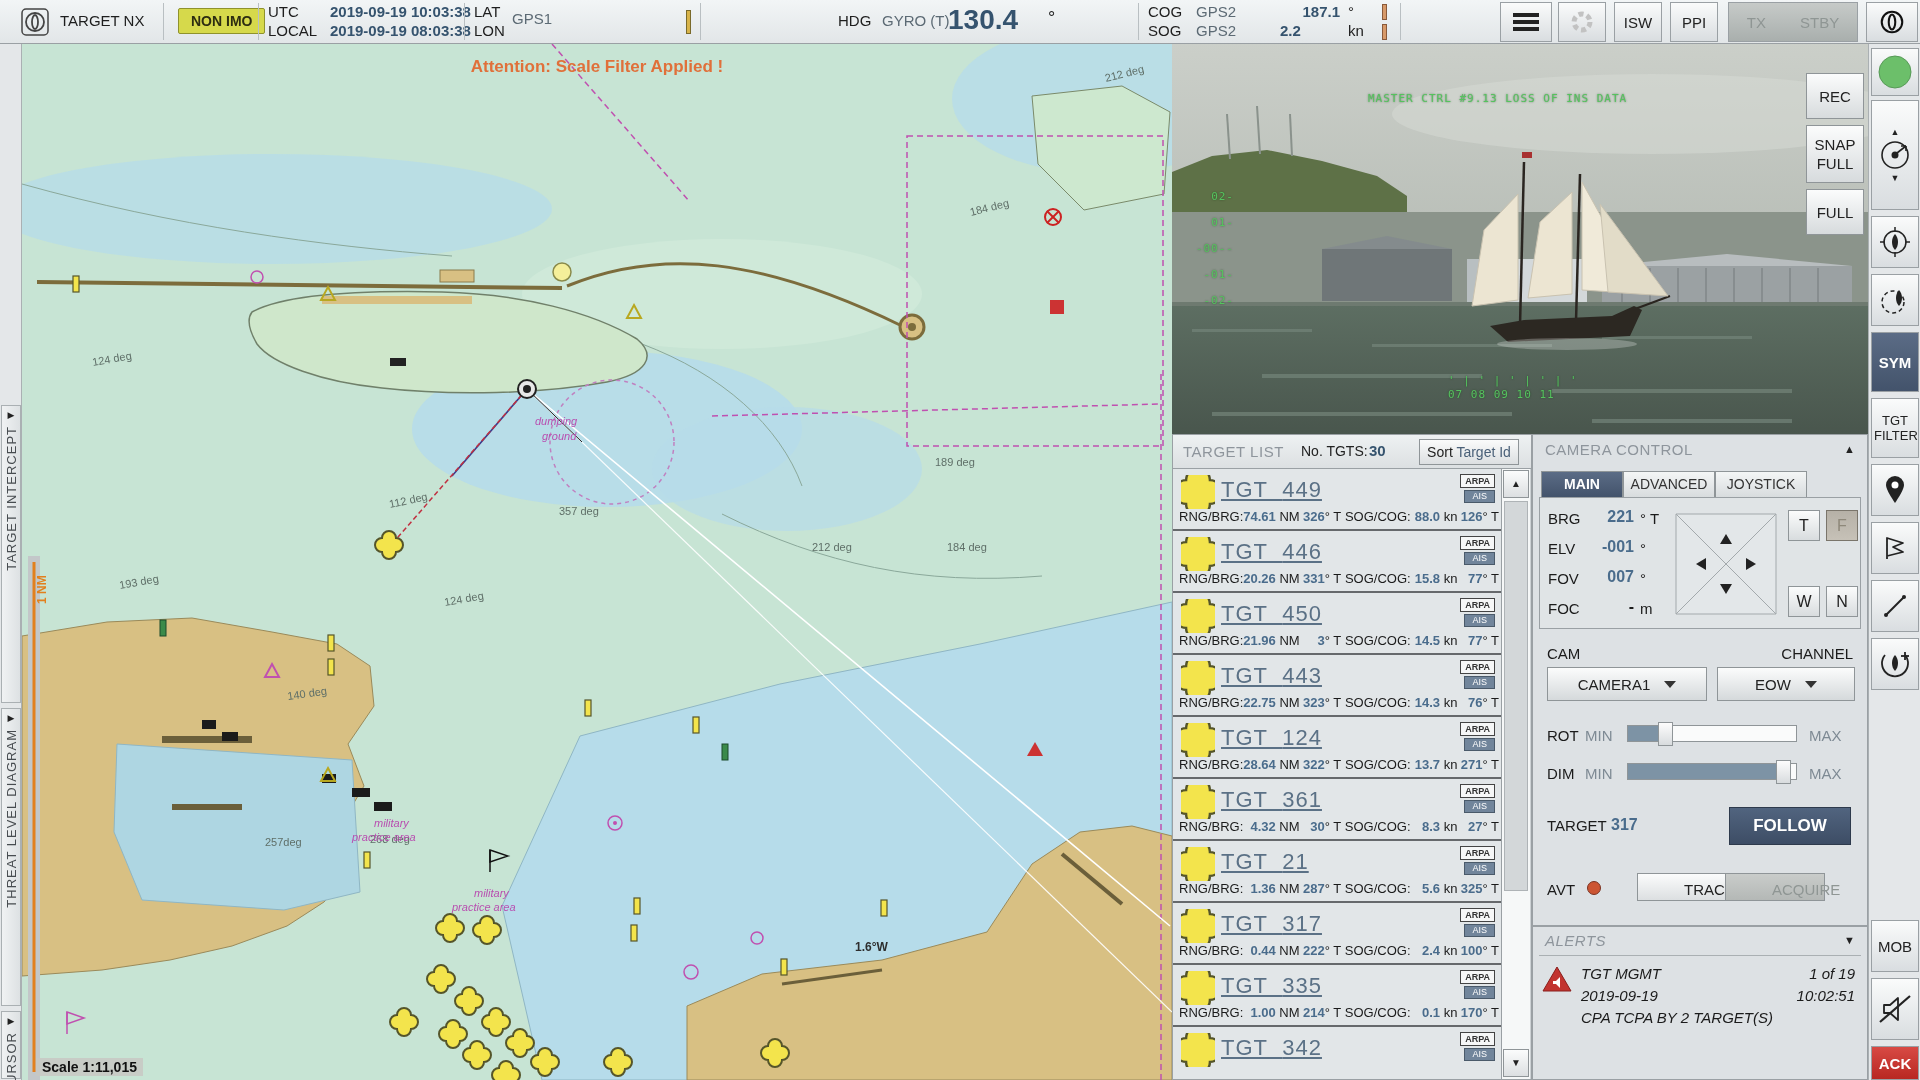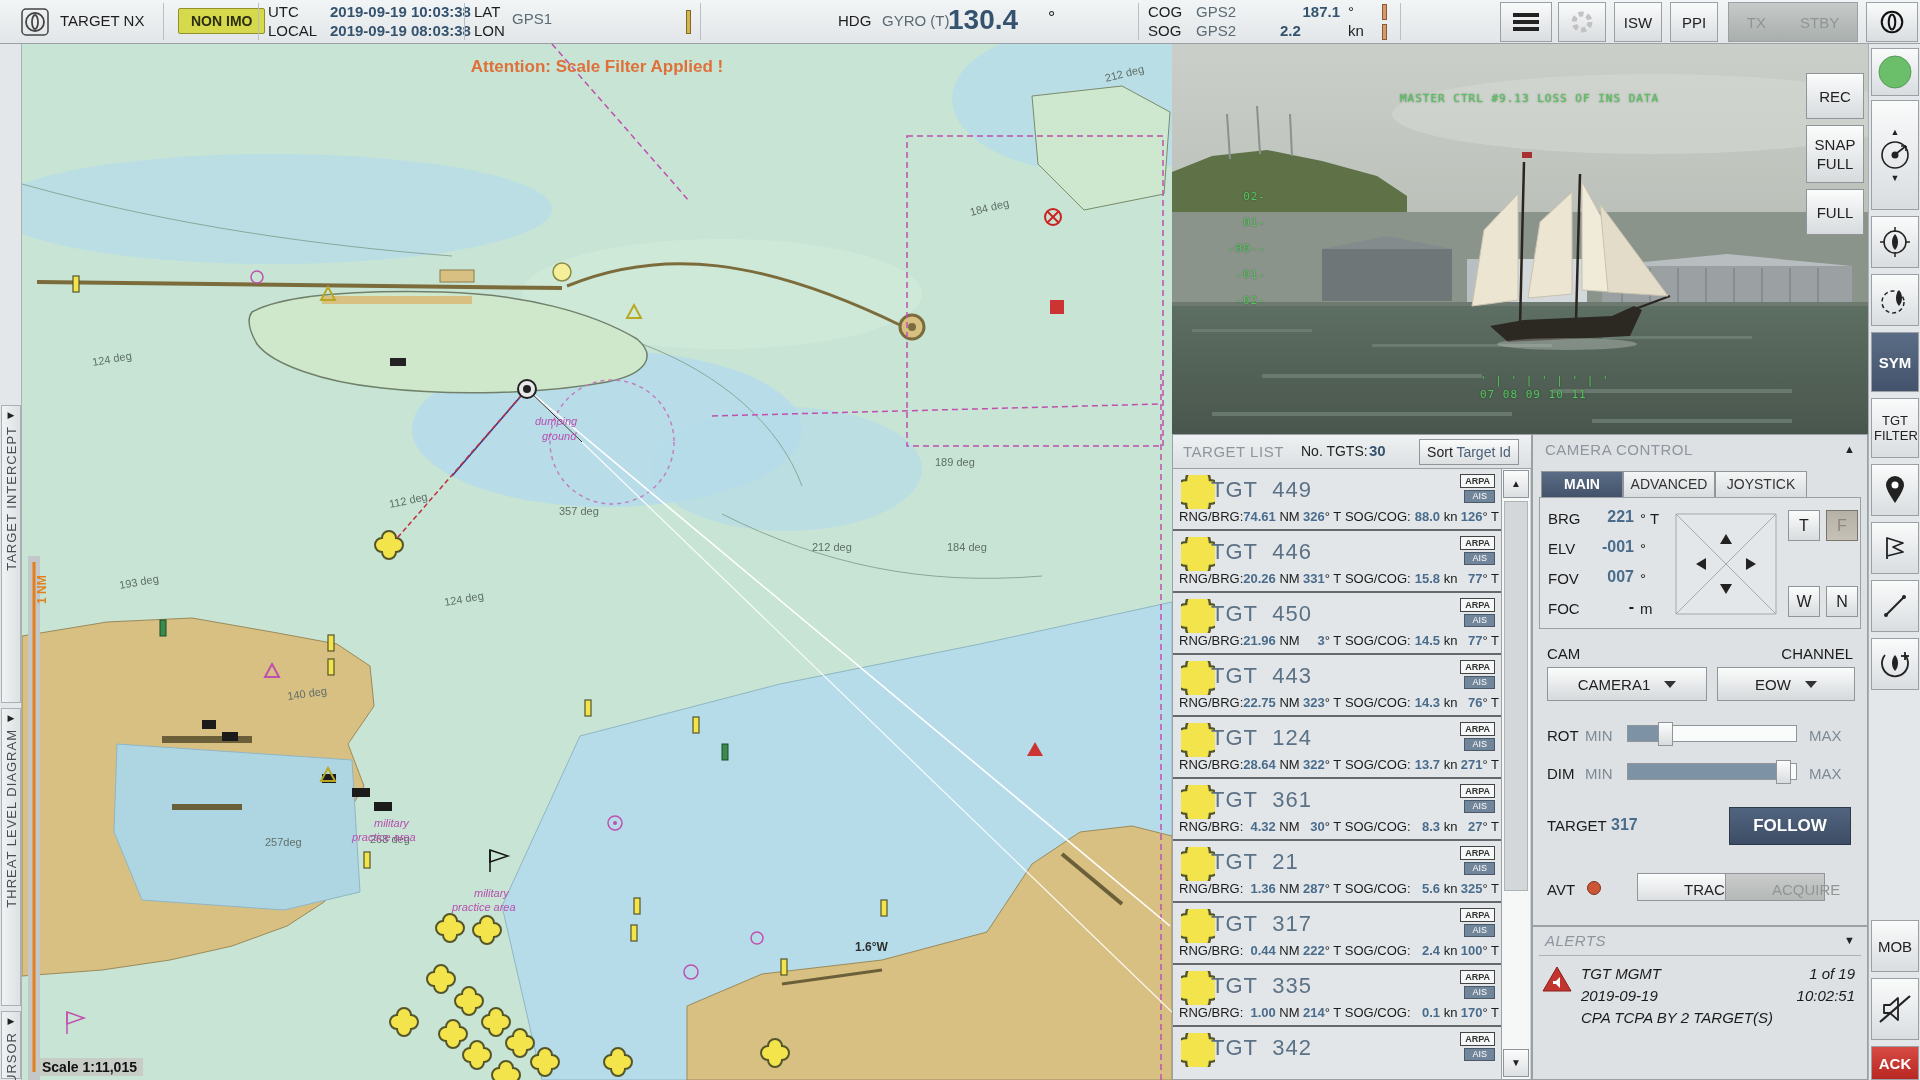--- a/index.html
+++ b/index.html
@@ -38,42 +38,42 @@
   .cl-deg { fill:#5f6f68; font-size:11px; }
   .cl-mag { fill:#b84fb0; font-size:11px; font-style:italic; }
   .cl-dark { fill:#2e2e2e; font-size:12px; font-weight:bold; }
   .cl-ruler { fill:#e2801e; font-size:12px; font-weight:bold; }
   #chart-scale { position:absolute; left:14px; bottom:4px; background:rgba(200,200,195,.85);
     color:#111; font-size:14px; font-weight:bold; padding:1px 6px; }
 
   
   #camera { left:1172px; top:44px; width:696px; height:390px; background:#9aa39c; overflow:hidden; }
   .cam-osd { position:absolute; color:#55c35e; font-family:"DejaVu Sans Mono", monospace;
-    font-size:11px; letter-spacing:1px; text-shadow:0 0 2px rgba(20,60,20,.6);margin-left:32px; }
+    font-size:11px; letter-spacing:1px; text-shadow:0 0 2px rgba(20,60,20,.6); }
   .cam-btn { position:absolute; left:634px; width:58px; border:1px solid #8f9598;
     background:linear-gradient(#fbfcfc,#d7dbdd); font-size:15px; color:#222;
     display:flex; flex-direction:column; align-items:center; justify-content:center;
     line-height:19px; cursor:pointer;margin-top:19px; }
 
   
   #targetlist { left:1172px; top:434px; width:360px; height:646px; background:#cdd2d5;
     border:1px solid #9aa0a4; overflow:hidden; }
   #tl-header { position:absolute; left:0; top:0; width:358px; height:34px;
     background:linear-gradient(#eef1f2,#dce0e2); border-bottom:1px solid #9aa0a4; }
   #tl-title { position:absolute; left:10px; top:8px; font-size:15px; color:#8e959c; letter-spacing:.5px; }
   #tl-count-lbl { position:absolute; left:128px; top:8px; font-size:14px; color:#222; }
   #tl-count { position:absolute; left:196px; top:7px; font-size:15px; font-weight:bold; color:#35536e; }
   #tl-sort { position:absolute; left:246px; top:4px; width:100px; height:26px; border:1px solid #8f9598;
     background:linear-gradient(#fafbfb,#dcdfe1); font-size:14px; text-align:center; line-height:24px; cursor:pointer; }
   #tl-sort .s1 { color:#222; } #tl-sort .s2 { color:#4a6078; }
   #target-rows { position:absolute; left:0; top:34px; width:328px; height:612px; overflow:hidden; }
   .tgt-row { position:relative; width:328px; height:62px; background:#e2e6e8;
     border-bottom:2px solid #66696c; cursor:pointer; }
   .tgt-row .clov { position:absolute; left:8px; top:6px; }
-  .tgt-id { position:absolute; left:38px; top:8px; font-size:22px; color:#5b7186; letter-spacing:1px; }
+  .tgt-id { position:absolute; left:48px; top:8px; font-size:22px; color:#5b7186; letter-spacing:1px;text-decoration:underline; }
   .tgt-badges { position:absolute; right:6px; top:5px; width:40px; display:flex;
     flex-direction:column; align-items:flex-end; gap:2px; }
   .b-arpa { background:#f6f7f7; border:1px solid #444; color:#333; font-size:9px;
     font-weight:bold; padding:0 4px; line-height:12px; }
   .b-ais { background:#71859b; border:1px solid #4a5a6a; color:#fff; font-size:9px;
     padding:0 7px; line-height:11px; }
   .tgt-line2 { position:absolute; left:6px; top:40px; width:320px; font-size:13px;
     color:#1b1b1b; white-space:nowrap; display:flex; }
   .tgt-line2 b { color:#4a6c8c; }
   .tgt-line2 .w { display:inline-block; text-align:right; }

